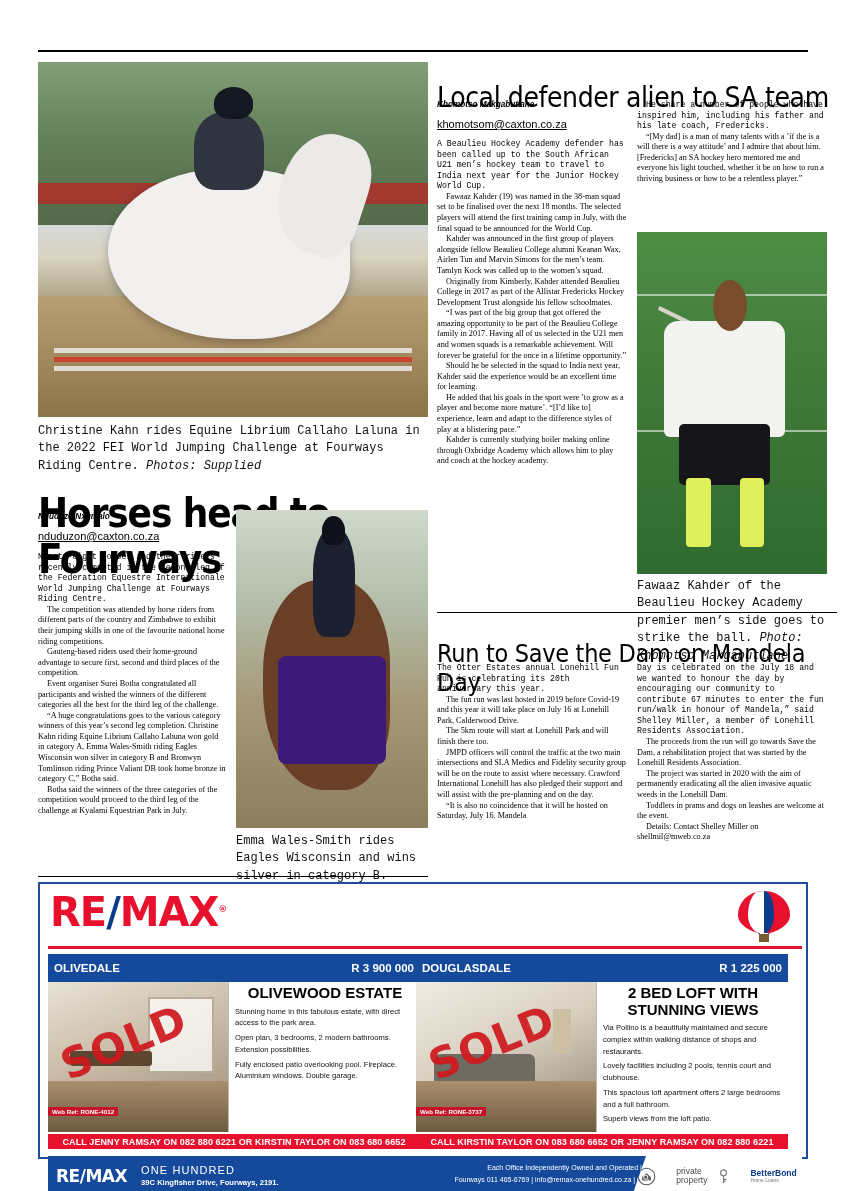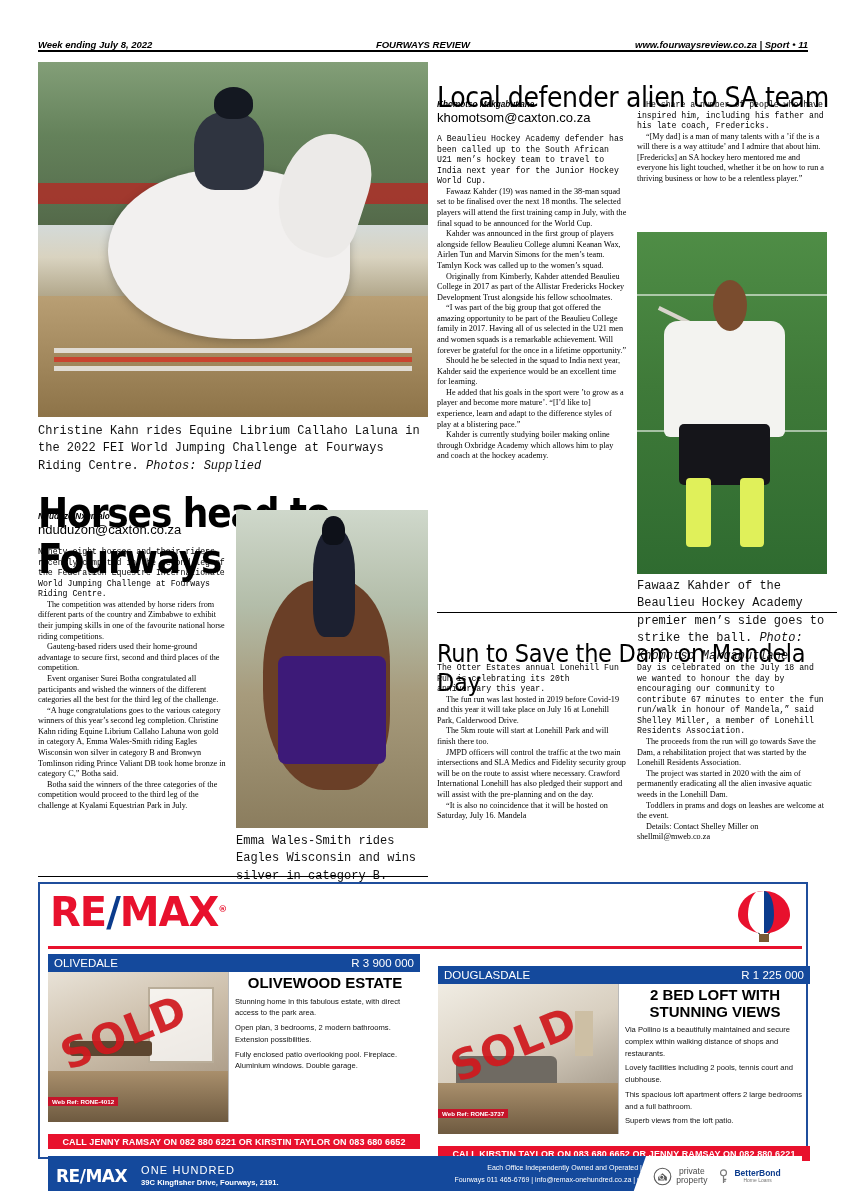--- a/index.html
+++ b/index.html
@@ -20,21 +20,21 @@
 
   
   .photo-horse1{position:absolute;left:38px;top:62px;width:390px;height:355px;overflow:hidden;}
   .cap{font-family:Liberation Mono, monospace;font-size:12px;line-height:1.45;color:#111;}
   .cap i{font-style:italic;}
   .caption-h1{position:absolute;left:38px;top:423px;width:390px;}
   .hl-horses{position:absolute;left:38px;top:463px;width:400px;font-size:40px;
     font-family:"DejaVu Sans Condensed","Liberation Sans",sans-serif;font-weight:bold;letter-spacing:-1.1px;}
 
   .byline{font-family:Liberation Sans, sans-serif;font-weight:bold;font-style:italic;font-size:8.2px;color:#000;}
-  .byemail{font-family:"Liberation Sans",sans-serif;font-size:13px;color:#000;margin-top:1px;}
+  .byemail{font-family:"Liberation Sans",sans-serif;font-size:11px;color:#000;margin-top:9px;text-decoration:underline;}
 
   .bodytext{font-family:"Liberation Serif",serif;font-size:8.2px;line-height:1.29;color:#000;text-align:left;}
   .bodytext p{margin:0;text-indent:9px;}
   .bodytext p.first{text-indent:0;font-family:Liberation Mono, monospace;}
 
   .lcol-text{position:absolute;left:38px;top:512px;width:188px;}
   .lcol-body{margin-top:10px;}
 
   .photo-horse2{position:absolute;left:236px;top:510px;width:192px;height:318px;overflow:hidden;}
   .caption-h2{position:absolute;left:236px;top:833px;width:192px;}
@@ -64,23 +64,23 @@
   .remax-word{font-family:"DejaVu Sans","Liberation Sans",sans-serif;font-weight:bold;
     font-size:40px;letter-spacing:-1px;line-height:1;}
   .remax-red{color:#e8112d;}
   .remax-blue{color:#0b3b8c;}
   .remax-reg{font-size:9px;vertical-align:super;color:#e8112d;}
   .ad-balloon{position:absolute;right:12px;top:5px;width:60px;height:58px;}
   .ad-redrule{position:absolute;left:8px;top:62px;width:754px;height:2.5px;background:#e8112d;}
 
   .listing{position:absolute;top:70px;width:372px;height:195px;}
   .listing.left{left:8px;}
-  .listing.right{left:398px;margin-top:12px;}
-  .listing-bar{position:relative;height:18px;background:#14499c;color:#fff;
-    font-family:"Liberation Sans",sans-serif;font-weight:normal;font-size:11.5px;
+  .listing.right{left:376px;}
+  .listing-bar{position:relative;height:28px;background:#14499c;color:#fff;
+    font-family:"Liberation Sans",sans-serif;font-weight:bold;font-size:11.5px;
     display:flex;align-items:center;justify-content:space-between;padding:0 6px;box-sizing:border-box;}
   .listing-body{position:relative;height:150px;display:flex;}
   .lb-photo{width:180px;height:150px;position:relative;overflow:hidden;background:#cfc6bb;}
   .lb-text{flex:1;padding:3px 5px 0 6px;box-sizing:border-box;border-left:1px solid #b9b9b9;}
   .lb-title{font-family:"Liberation Sans",sans-serif;font-weight:bold;font-size:15px;
     text-align:center;line-height:1.1;margin-bottom:4px;color:#000;}
   .lb-desc{font-family:"Liberation Sans",sans-serif;font-size:7.6px;line-height:1.55;color:#111;}
   .lb-desc p{margin:0 0 3px 0;}
   .webref{position:absolute;left:0;bottom:16px;background:#c5142a;color:#fff;
     font-family:"Liberation Sans",sans-serif;font-weight:bold;font-size:6.2px;padding:1px 4px;}
@@ -97,21 +97,21 @@
   .ft-remax{color:#fff;font-family:"DejaVu Sans","Liberation Sans",sans-serif;font-weight:bold;
     font-size:17px;margin-left:8px;letter-spacing:-0.5px;}
   .ft-onehundred{color:#fff;font-family:"Liberation Sans",sans-serif;margin-left:14px;line-height:1.25;}
   .ft-oh1{font-size:11px;letter-spacing:1.1px;}
   .ft-oh2{font-size:7.6px;font-weight:bold;}
   .ft-mid{position:absolute;left:400px;top:6px;width:290px;color:#fff;text-align:center;
     font-family:"Liberation Sans",sans-serif;font-size:7px;line-height:1.7;}
   .ft-right{position:absolute;right:0;top:0;width:170px;height:100%;background:#fff;
     display:flex;align-items:center;justify-content:center;gap:10px;
     clip-path:polygon(14px 0,100% 0,100% 100%,0 100%);}
-  .pp{display:flex;align-items:center;gap:4px;text-align:center;}
+  .pp{display:flex;align-items:center;gap:20px;}
   .pp-txt{font-family:"Liberation Sans",sans-serif;font-size:8.5px;color:#4a4a4a;line-height:1.05;}
   .bb-txt{font-family:"Liberation Sans",sans-serif;font-size:8.5px;color:#0b3b8c;font-weight:bold;line-height:1.05;}
   .bb-sub{font-size:5px;color:#777;font-weight:normal;}
 
   
   .sky{position:absolute;inset:0;background:linear-gradient(#b9d4ea 0%,#cfe0ee 38%,#d9d3c0 55%,#9c8f6e 72%,#8e7f5d 100%);}
   .ph-trees{position:absolute;left:0;top:0;width:100%;height:46%;
     background:linear-gradient(180deg,#7e9a6e 0%,#5c7a4e 45%,#49603d 100%);opacity:.92;}
   .ph-ground{position:absolute;left:0;bottom:0;width:100%;height:34%;
     background:linear-gradient(180deg,#b99f74,#8d7348);}
@@ -144,25 +144,20 @@
   .rm-tbl{position:absolute;left:12%;top:46%;width:46%;height:10%;background:#5c4630;border-radius:3px;}
   .rm-int2{position:absolute;inset:0;background:linear-gradient(155deg,#f0ece3 0%,#d8cfc0 45%,#8e8374 100%);}
   .rm-sofa{position:absolute;left:10%;top:48%;width:56%;height:26%;background:#6f6a62;border-radius:6px;}
   .rm-lamp{position:absolute;right:14%;top:18%;width:10%;height:30%;background:#cdbfa4;}
 </style>
 </head>
 <body>
 
 <div class="page">
 
-  <div class="masthead">
-    <span>Week ending July 8, 2022</span>
-    <span class="mh-center">FOURWAYS REVIEW</span>
-    <span>www.fourwaysreview.co.za | Sport • 11</span>
-  </div>
   <div class="masthead-rule"></div>
 
   <div class="photo-horse1">
     <div class="sky"></div>
     <div class="ph-trees"></div>
     <div class="ph-redbar"></div>
     <div class="ph-ground"></div>
     <div class="jumpbar"></div>
     <div class="horse-body"></div>
     <div class="horse-neck"></div>

